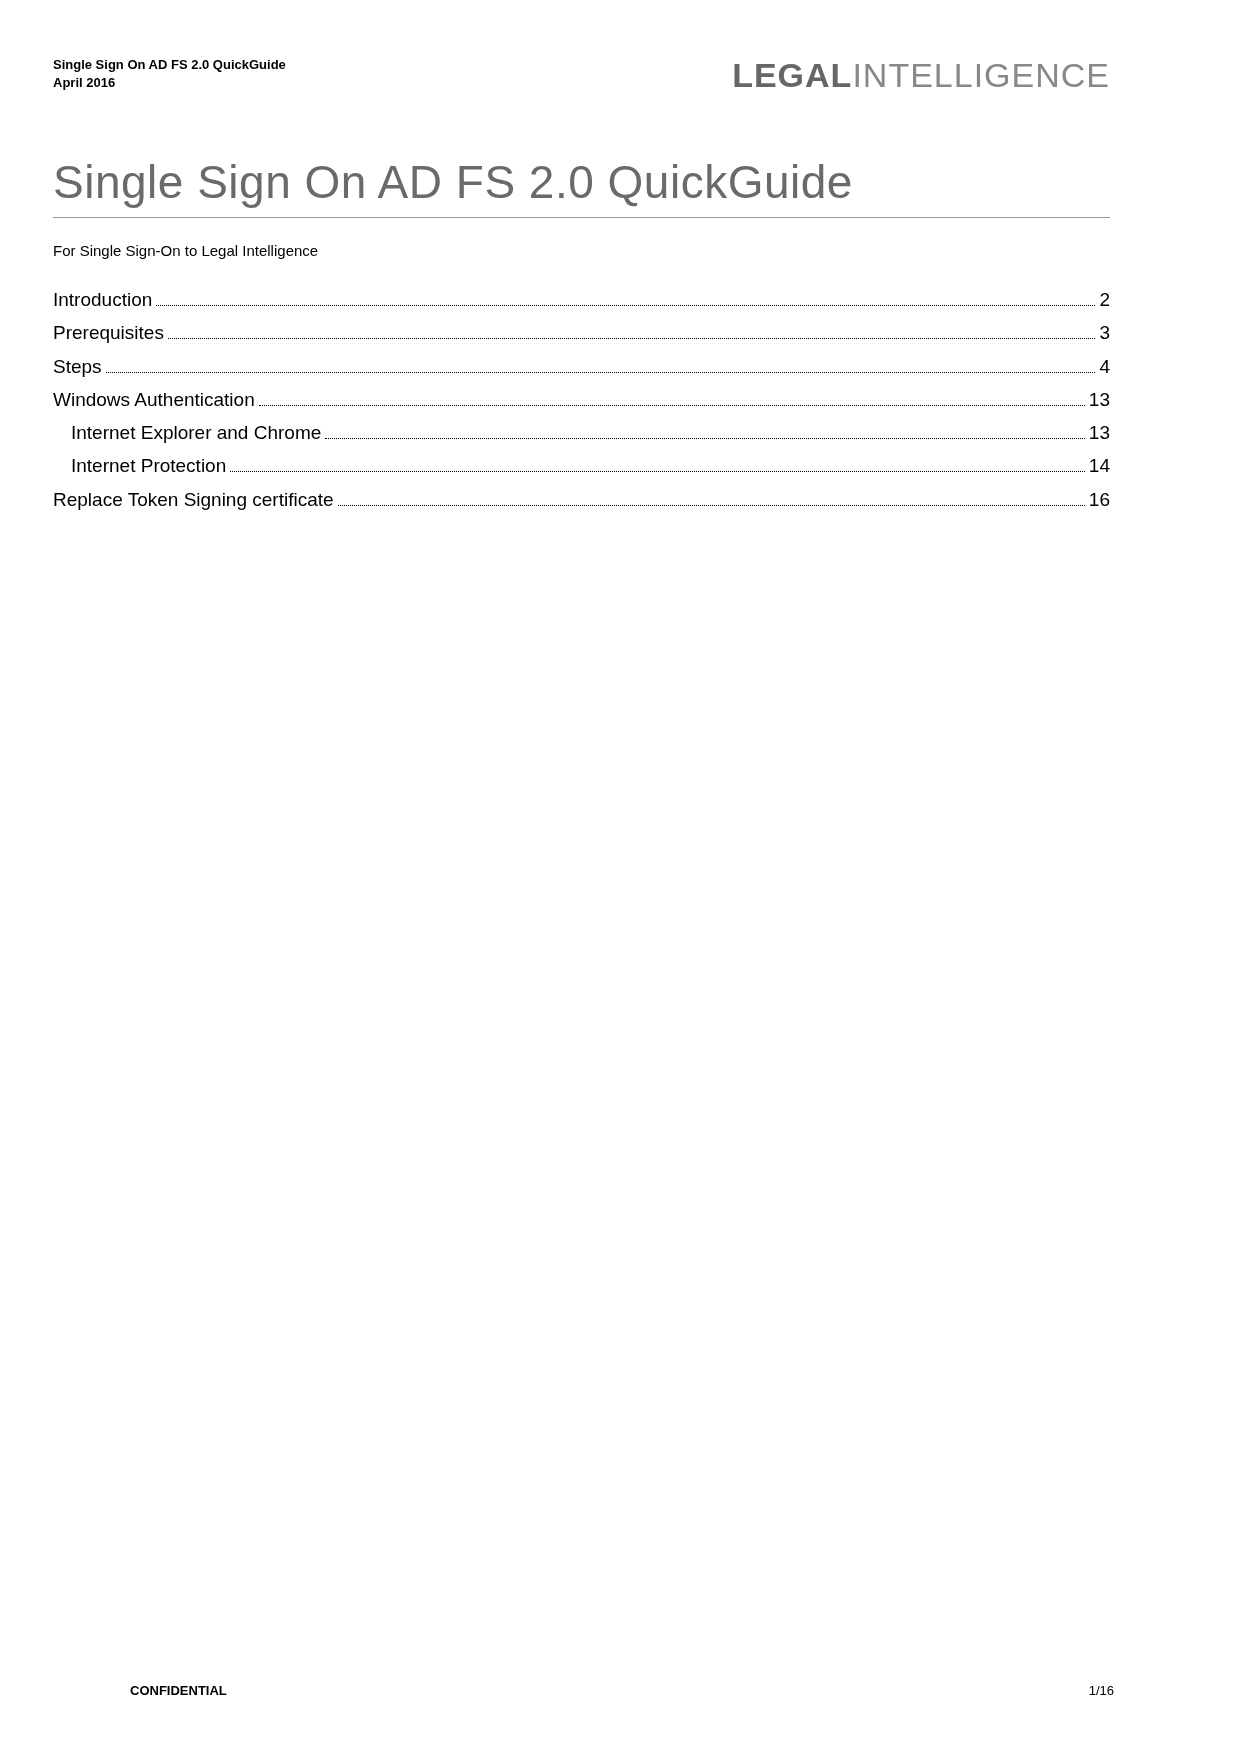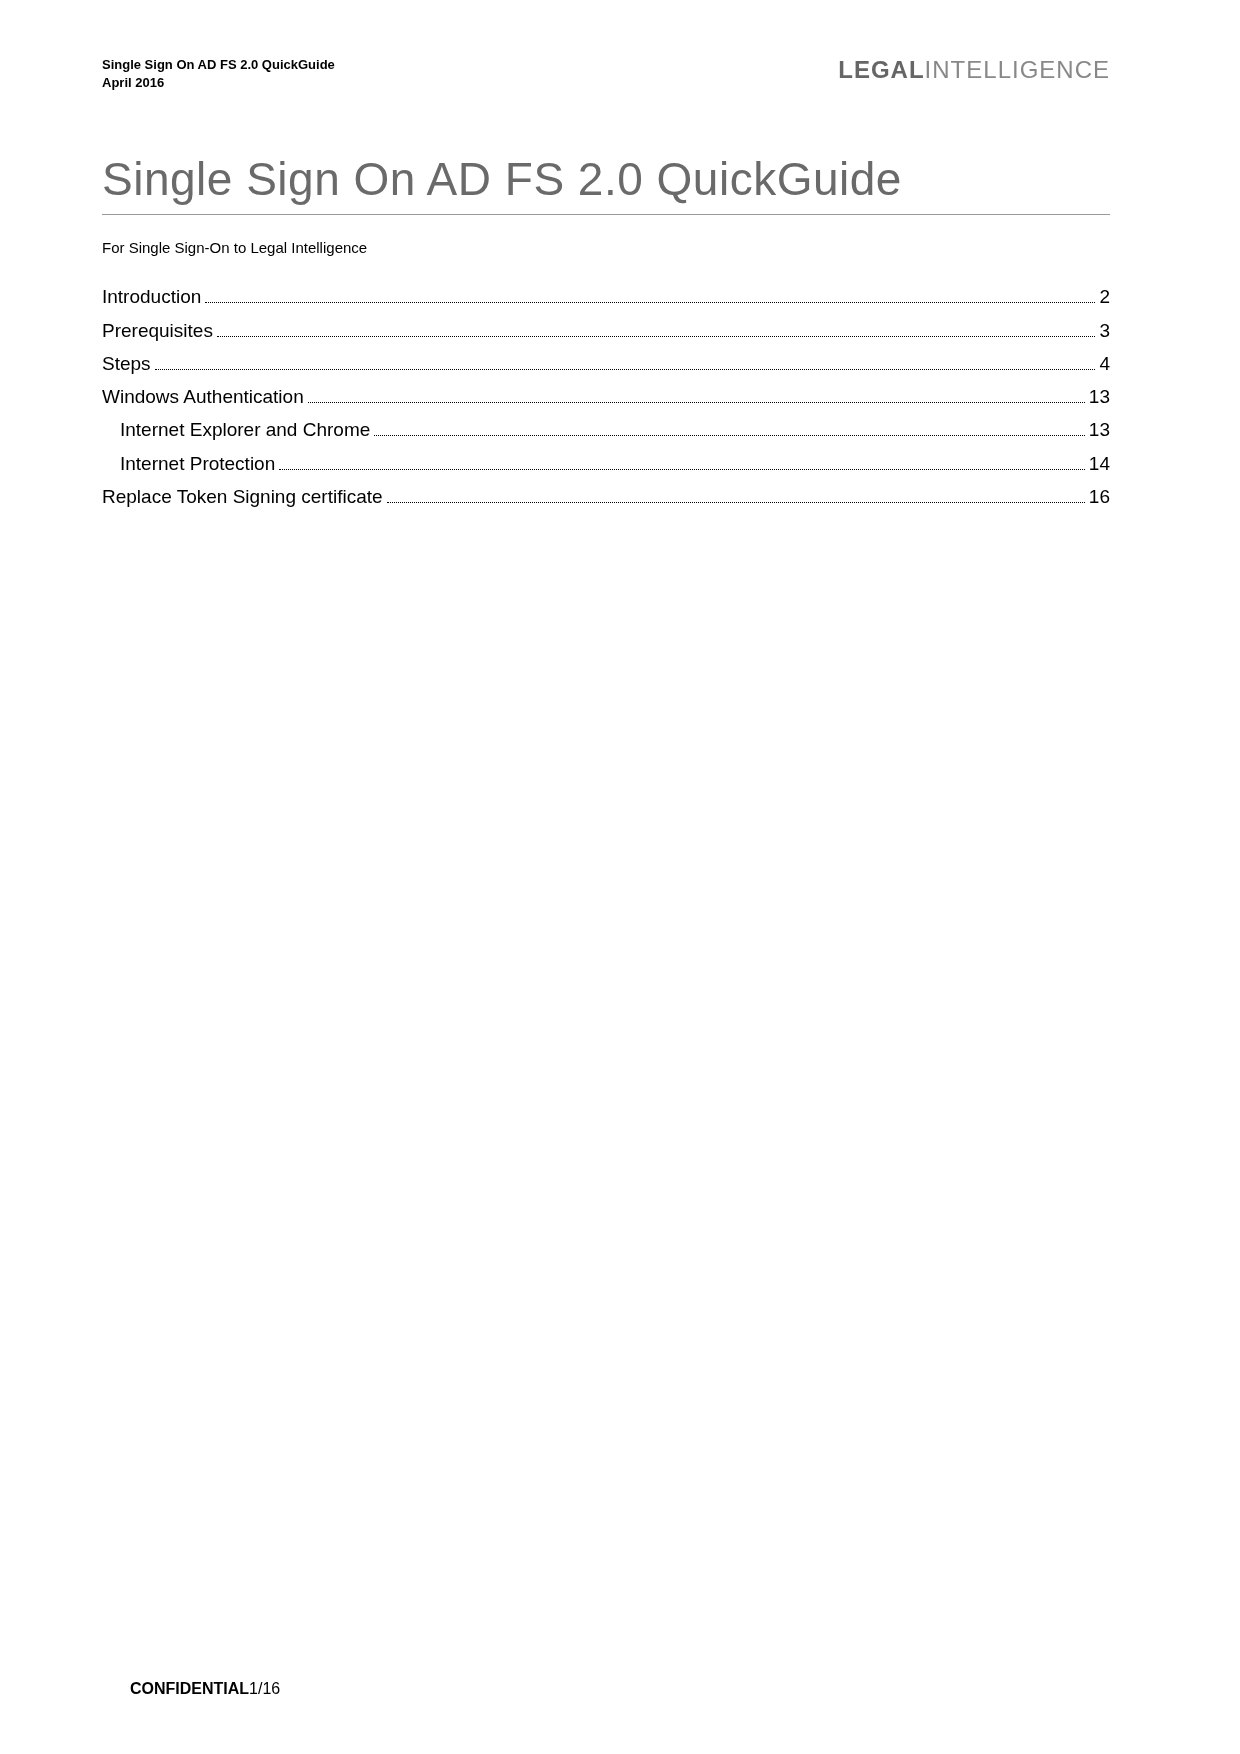--- a/index.html
+++ b/index.html
@@ -8,38 +8,38 @@
       box-sizing: border-box;
     }
     body {
       width: 1240px;
       height: 1754px;
       background: #ffffff;
       font-family: Arial, Helvetica, sans-serif;
       position: relative;
     }
     .page {
-      padding: 56px 130px 56px 102px;
+      padding: 56px 130px 56px 53px;
       height: 100%;
       position: relative;
     }
     .header {
       display: flex;
       justify-content: space-between;
       align-items: flex-start;
       margin-bottom: 60px;
     }
     .header-left {
       font-size: 13px;
       font-weight: bold;
       line-height: 1.4;
       color: #000;
     }
     .header-right {
-      font-size: 24px;
+      font-size: 34px;
       letter-spacing: 1px;
       color: #888;
       font-weight: 300;
     }
     .header-right .bold-part {
       font-weight: bold;
       color: #666;
     }
     .main-title {
       font-size: 46px;
@@ -80,24 +80,24 @@
       margin: 0 4px 3px 4px;
       min-width: 10px;
     }
     .toc-page {
       flex: 0 0 auto;
     }
     .footer {
       position: absolute;
       bottom: 56px;
       left: 130px;
-      right: 142px;
+      right: 126px;
       display: flex;
-      justify-content: flex-start;
-      font-size: 16px;
+      justify-content: space-between;
+      font-size: 13px;
     }
     .footer-left {
       font-weight: bold;
       color: #000;
     }
     .footer-right {
       color: #000000;
     }
   </style>
 </head>

